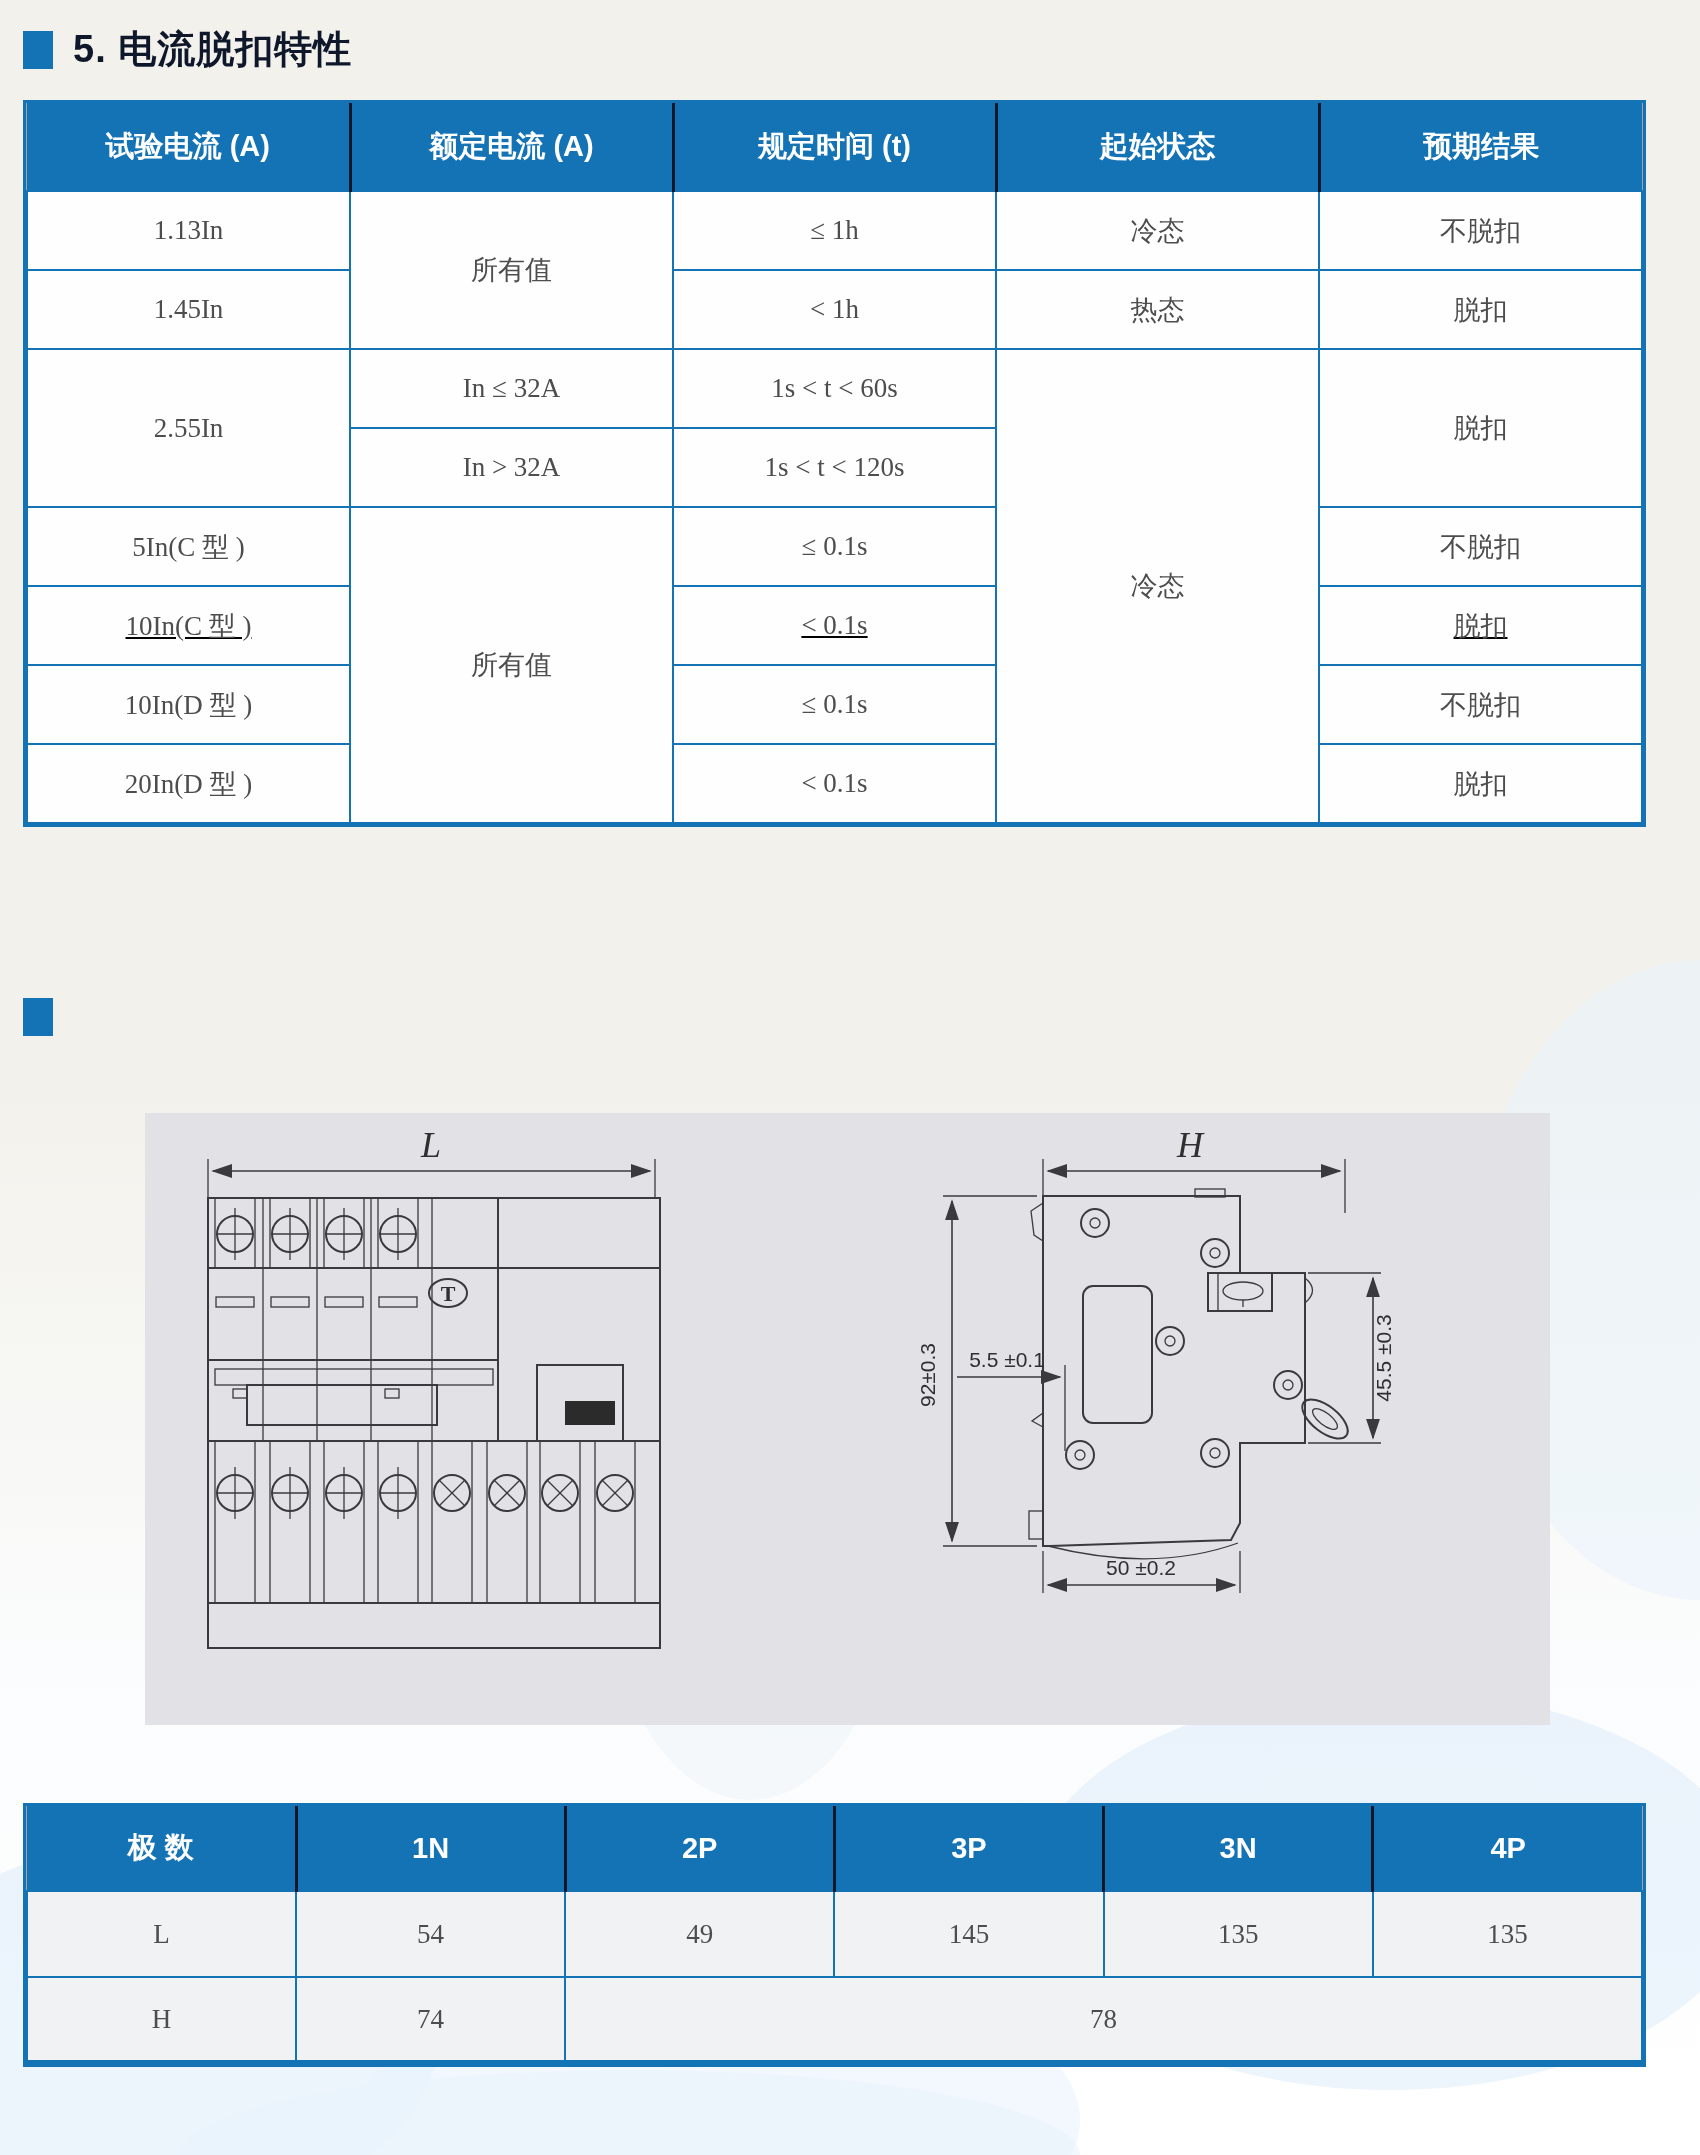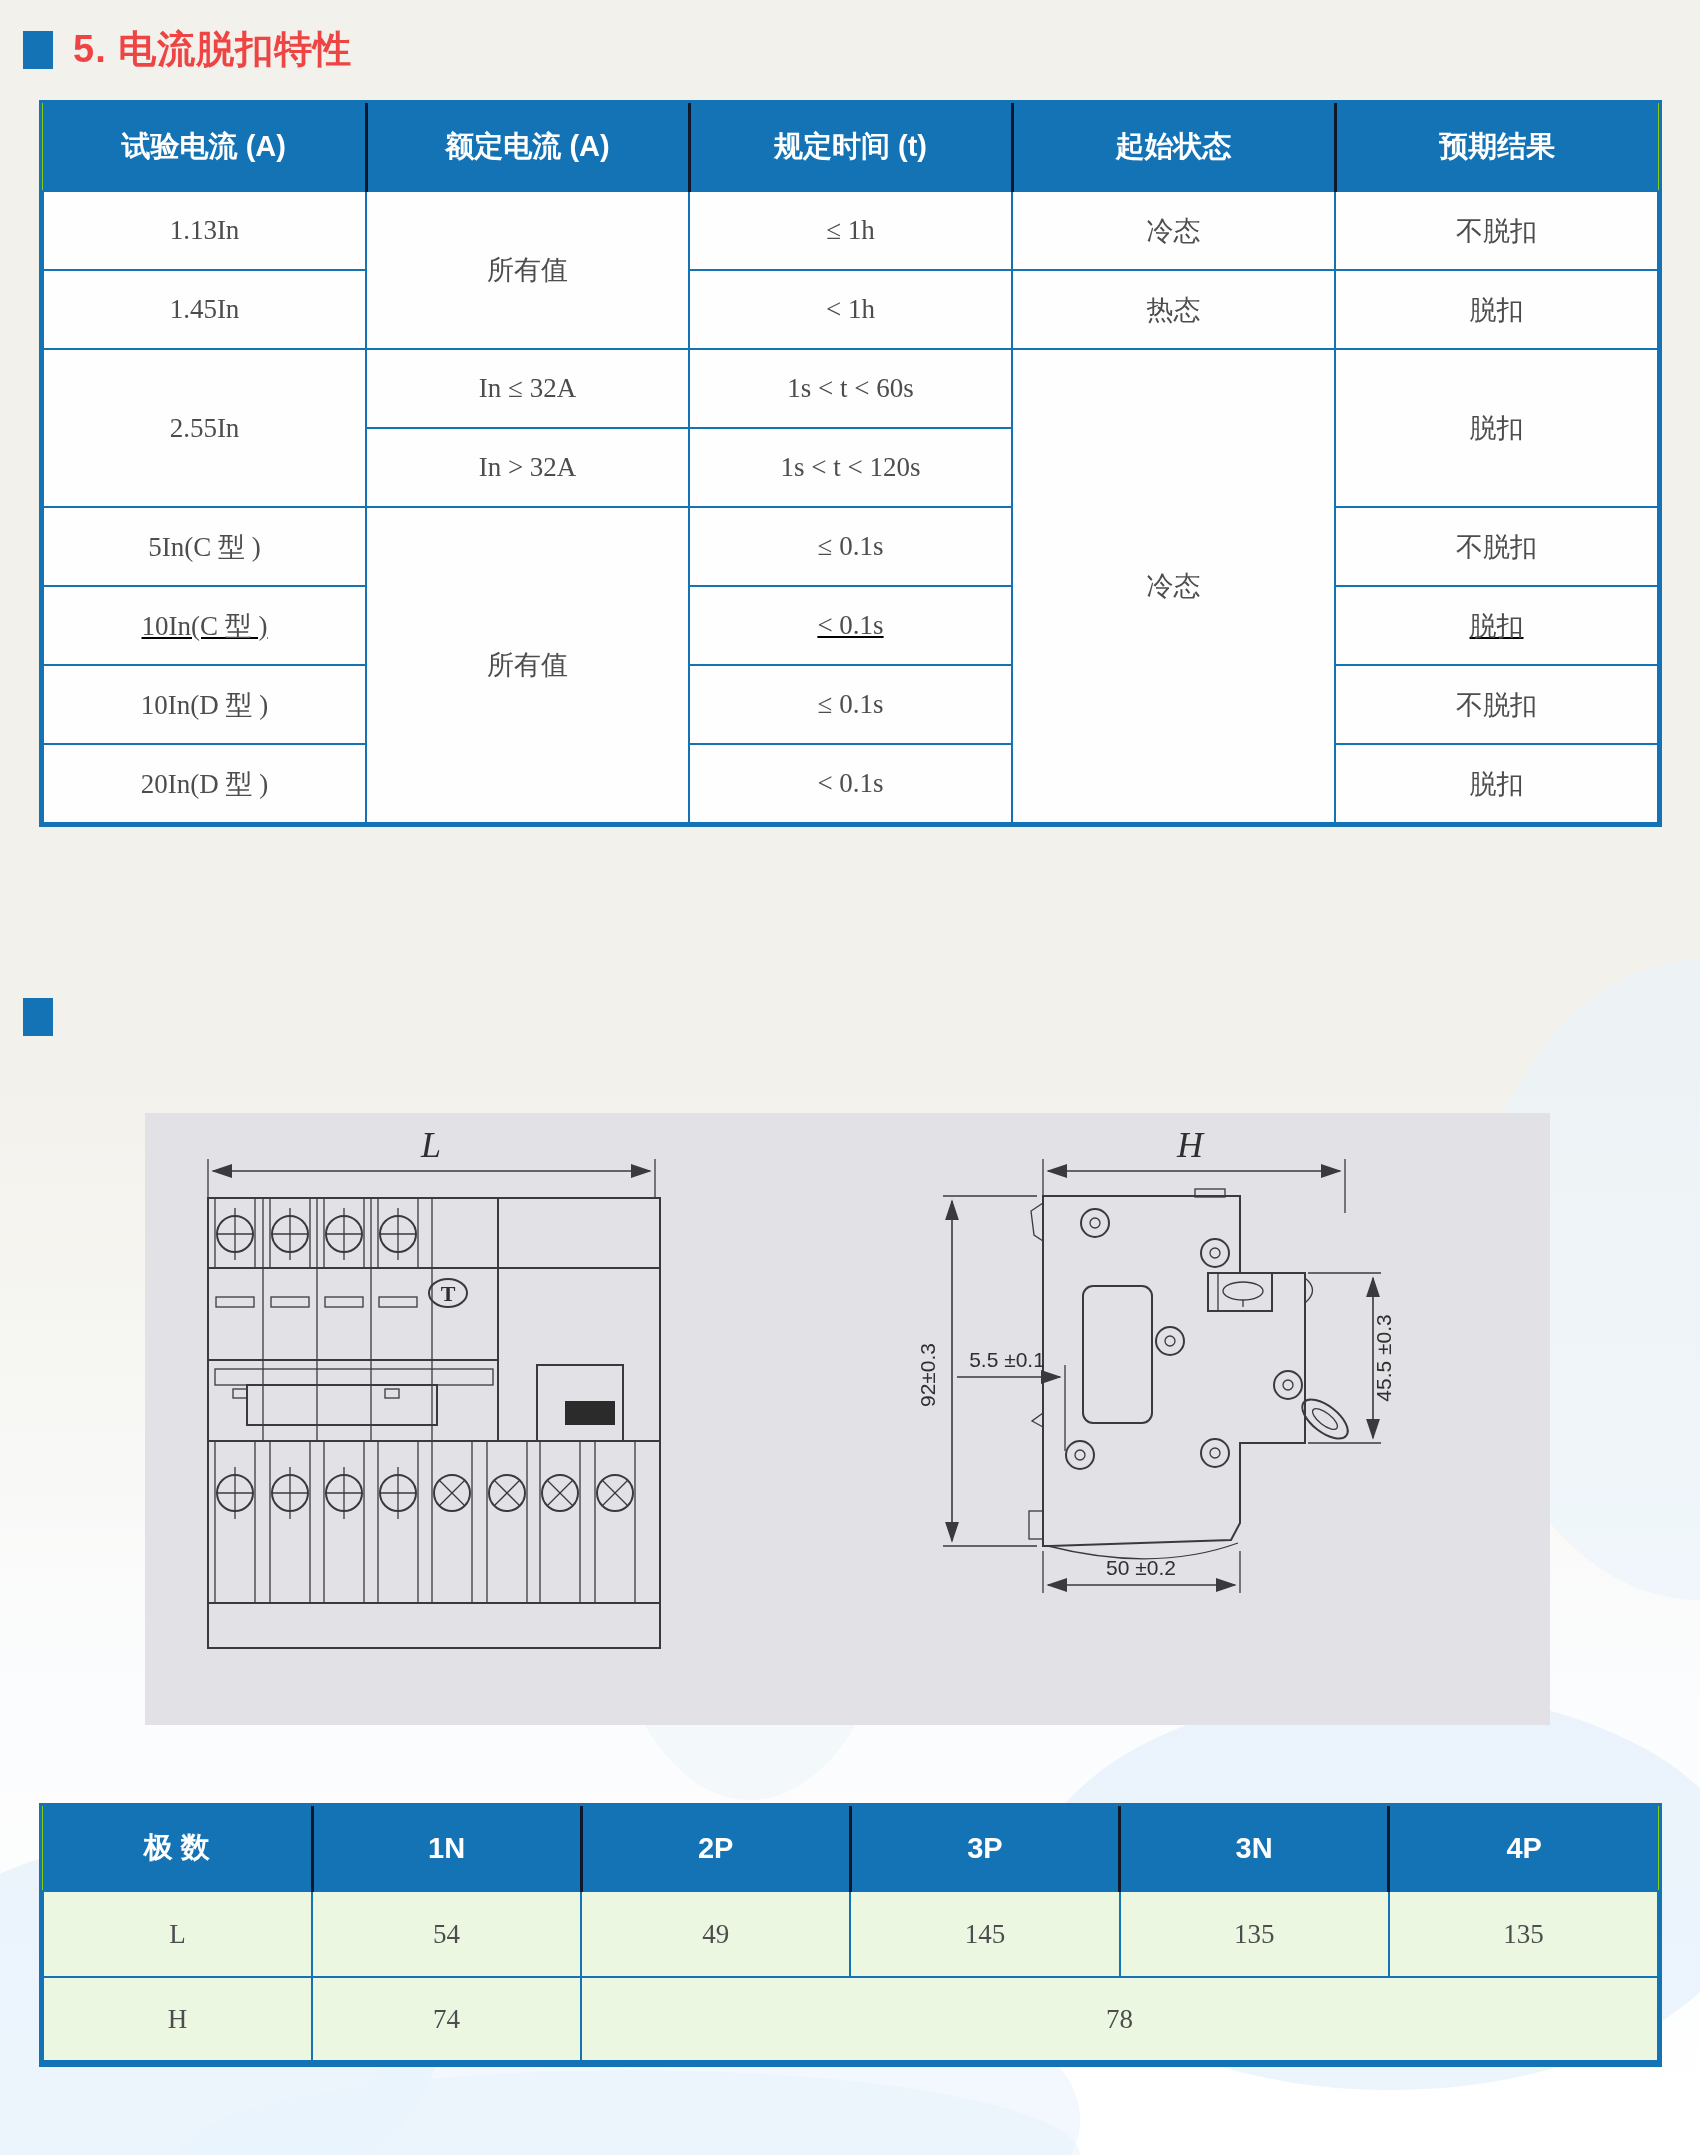--- a/index.html
+++ b/index.html
@@ -5,22 +5,22 @@
   html,body{margin:0;padding:0;}
   body{
     width:1700px;height:2155px;position:relative;overflow:hidden;
     background:linear-gradient(180deg,#f3f1ec 0%,#f3f1ec 50%,#f6f6f2 62%,#fbfcfd 78%,#ffffff 100%);
     font-family:"Liberation Sans","DejaVu Sans",sans-serif;
   }
   .blob{position:absolute;border-radius:50%;background:#dcebf9;opacity:.55;z-index:0;}
   .blob.light{background:#e9f3fc;opacity:.6;}
   .section-header{position:absolute;left:23px;display:flex;align-items:center;gap:20px;z-index:3;}
   .sq{width:30px;height:38px;background:#1473b5;}
-  .sec-title{font-size:38px;font-weight:bold;color:#ef4444;letter-spacing:1px;}
-  .tbl-wrap{position:absolute;left:23px;width:1617px;z-index:2;border:3px solid #1473b5;background:#84cc16;margin-left:16px;}
+  .sec-title{font-size:38px;font-weight:bold;color:#0f172a;letter-spacing:1px;}
+  .tbl-wrap{position:absolute;left:23px;width:1617px;z-index:2;border:3px solid #1473b5;background:#a3a3a3;}
   table.data-table{border-collapse:collapse;width:100%;table-layout:fixed;}
   table.data-table th{
     background:#1473b5;color:#ffffff;font-size:29px;font-weight:bold;
     border-left:3px solid #0f172a;text-align:center;vertical-align:middle;
   }
   table.data-table th:first-child{border-left:none;}
   table.data-table td{
     border:2px solid #1473b5;background:#fefefe;text-align:center;vertical-align:middle;
     font-family:"Liberation Serif","DejaVu Serif",serif;font-size:27px;color:#4d4d4d;
   }

